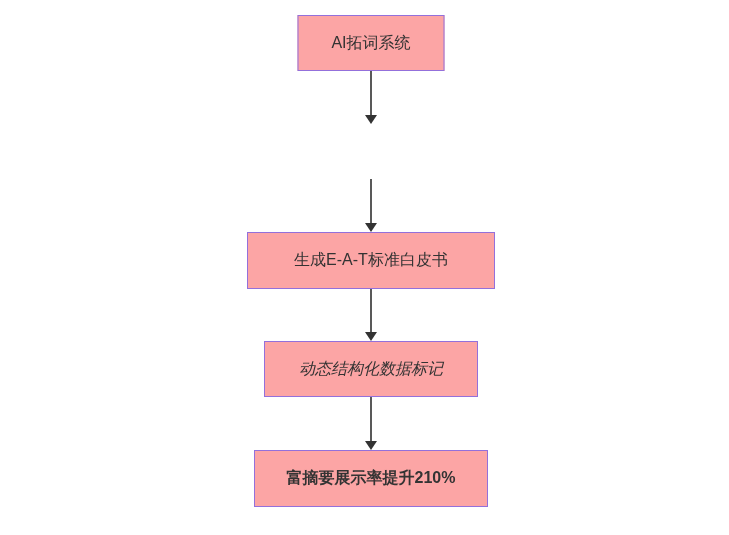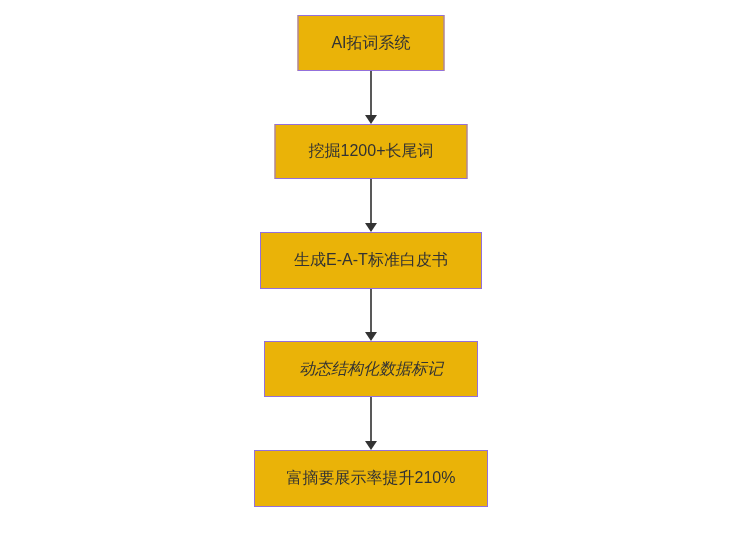--- a/index.html
+++ b/index.html
@@ -12,36 +12,36 @@
     width: 729px;
     height: 535px;
     background: #ffffff;
     font-family: "Liberation Sans", "DejaVu Sans", sans-serif;
     overflow: hidden;
   }
   .node {
     position: absolute;
     left: 371px;
     transform: translateX(-50%);
-    background: #eab308;
+    background: #fca5a5;
     border: 1px solid #9370DB;
     box-sizing: border-box;
     display: flex;
     align-items: center;
     justify-content: center;
     color: #333333;
     font-size: 16px;
     white-space: nowrap;
     text-align: center;
   }
   .n1 { top: 15px;  width: 147px; height: 56px; }
   .n2 { top: 124px; width: 193px; height: 55px; }
-  .n3 { top: 232px; width: 222px; height: 57px; }
+  .n3 { top: 232px; width: 248px; height: 57px; }
   .n4 { top: 341px; width: 214px; height: 56px; font-style: italic; }
-  .n5 { top: 450px; width: 234px; height: 57px; }
+  .n5 { top: 450px; width: 234px; height: 57px; font-weight: bold; }
 
   .arrow {
     position: absolute;
     left: 371px;
     transform: translateX(-50%);
     display: flex;
     flex-direction: column;
     align-items: center;
   }
   .a1 { top: 71px;  height: 53px; }
@@ -68,23 +68,20 @@
 
   <div class="node n1">
     <span>AI拓词系统</span>
   </div>
 
   <div class="arrow a1">
     <div class="line"></div>
     <div class="head"></div>
   </div>
 
-  <div class="node n2">
-    <span>挖掘1200+长尾词</span>
-  </div>
 
   <div class="arrow a2">
     <div class="line"></div>
     <div class="head"></div>
   </div>
 
   <div class="node n3">
     <span>生成E-A-T标准白皮书</span>
   </div>
 

